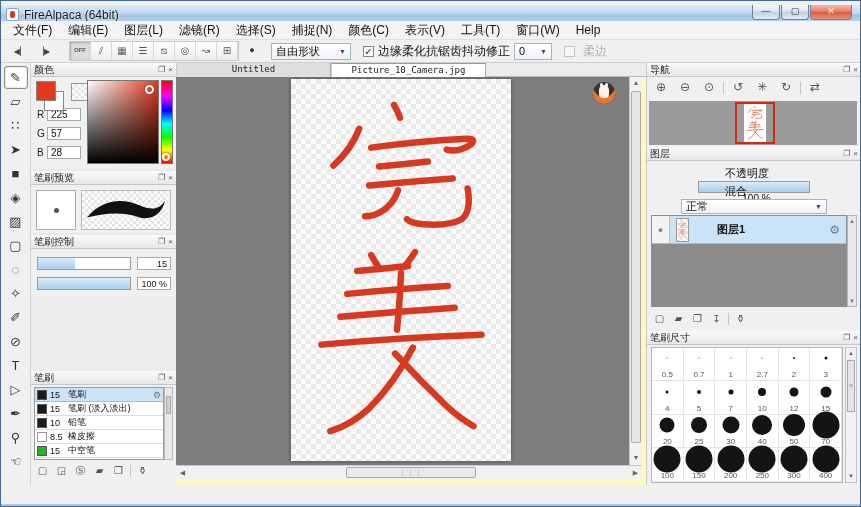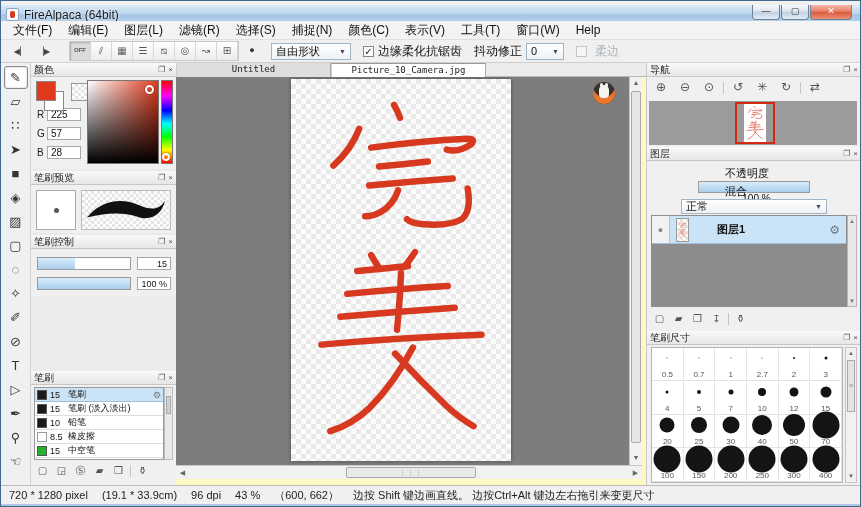--- a/index.html
+++ b/index.html
@@ -27,21 +27,21 @@
   .toolbar { position:absolute; left:0; top:39px; width:100%; height:23px; background:#f0f0f0; border-bottom:1px solid #cfcfcf; display:flex; align-items:center; padding-left:8px; }
   .nav-btn { width:22px; height:18px; font-size:8px; line-height:17px; text-align:center; color:#444; margin-right:2px; border:1px solid transparent; }
   .snap-group { display:flex; margin-left:12px; border:1px solid #c9c9c9; background:#fdfdfd; }
   .snap-btn { width:21px; height:18px; border-right:1px solid #d7d7d7; font-size:10px; line-height:17px; text-align:center; color:#555; background:linear-gradient(#ffffff,#ececec); }
   .snap-btn.pressed { background:#dcdcdc; box-shadow:inset 1px 1px 2px #aaa; font-size:6px; font-weight:bold; }
   .dot-after { width:18px; height:18px; text-align:center; line-height:17px; font-size:9px; color:#333; margin-left:4px; }
   .select-box { height:17px; border:1px solid #9fb5c8; background:linear-gradient(#fff,#eef2f6); font-size:11px; display:flex; align-items:center; padding:0 4px; margin-left:10px; color:#111; }
   .select-box .arrow { margin-left:auto; font-size:7px; color:#446; padding-left:6px; }
   .chk { width:11px; height:11px; border:1px solid #7a8a99; background:#fff; font-size:10px; line-height:9px; text-align:center; color:#222; margin:0 4px 0 12px; }
   .chk.disabled { border-color:#c0c6cc; background:#f6f6f6; }
-  .tb-label { font-size:12px; color:#111; margin-left:12px; }
+  .tb-label { font-size:12px; color:#111; }
   .tb-label.disabled { color:#aab2ba; margin-left:4px; }
 
   
   .main { position:absolute; left:0; top:62px; width:100%; height:422px; }
 
   .tool-strip { position:absolute; left:0; top:0; width:30px; height:422px; background:#eef0f2; border-right:1px solid #d0d0d0; padding-top:2px; }
   .tool { width:24px; height:23px; margin:1px auto; text-align:center; line-height:22px; font-size:13px; color:#333; border:1px solid transparent; border-radius:3px; }
   .tool.sel { background:#fff; border-color:#8a8a8a; box-shadow:inset 0 0 2px #bbb; }
 
   .left-panels { position:absolute; left:30px; top:0; width:145px; height:422px; background:#e9e9e9; }
@@ -613,22 +613,14 @@
           </div>
         <div class="bsize-scroll">
           <div class="up">▲</div>
             <div class="th">≡</div>
             <div class="dn">▼</div>
         </div>
       </div>
     </div>
   </div>
 
-  <div class="statusbar">
-    <span>720 * 1280 pixel</span>
-    <span>(19.1 * 33.9cm)</span>
-    <span>96 dpi</span>
-    <span>43 %</span>
-    <span>（600, 662）</span>
-    <span>边按 Shift 键边画直线。 边按Ctrl+Alt 键边左右拖引来变更尺寸</span>
-  </div>
   <div class="bottom-glass"></div>
 </div>
 
 </body></html>

